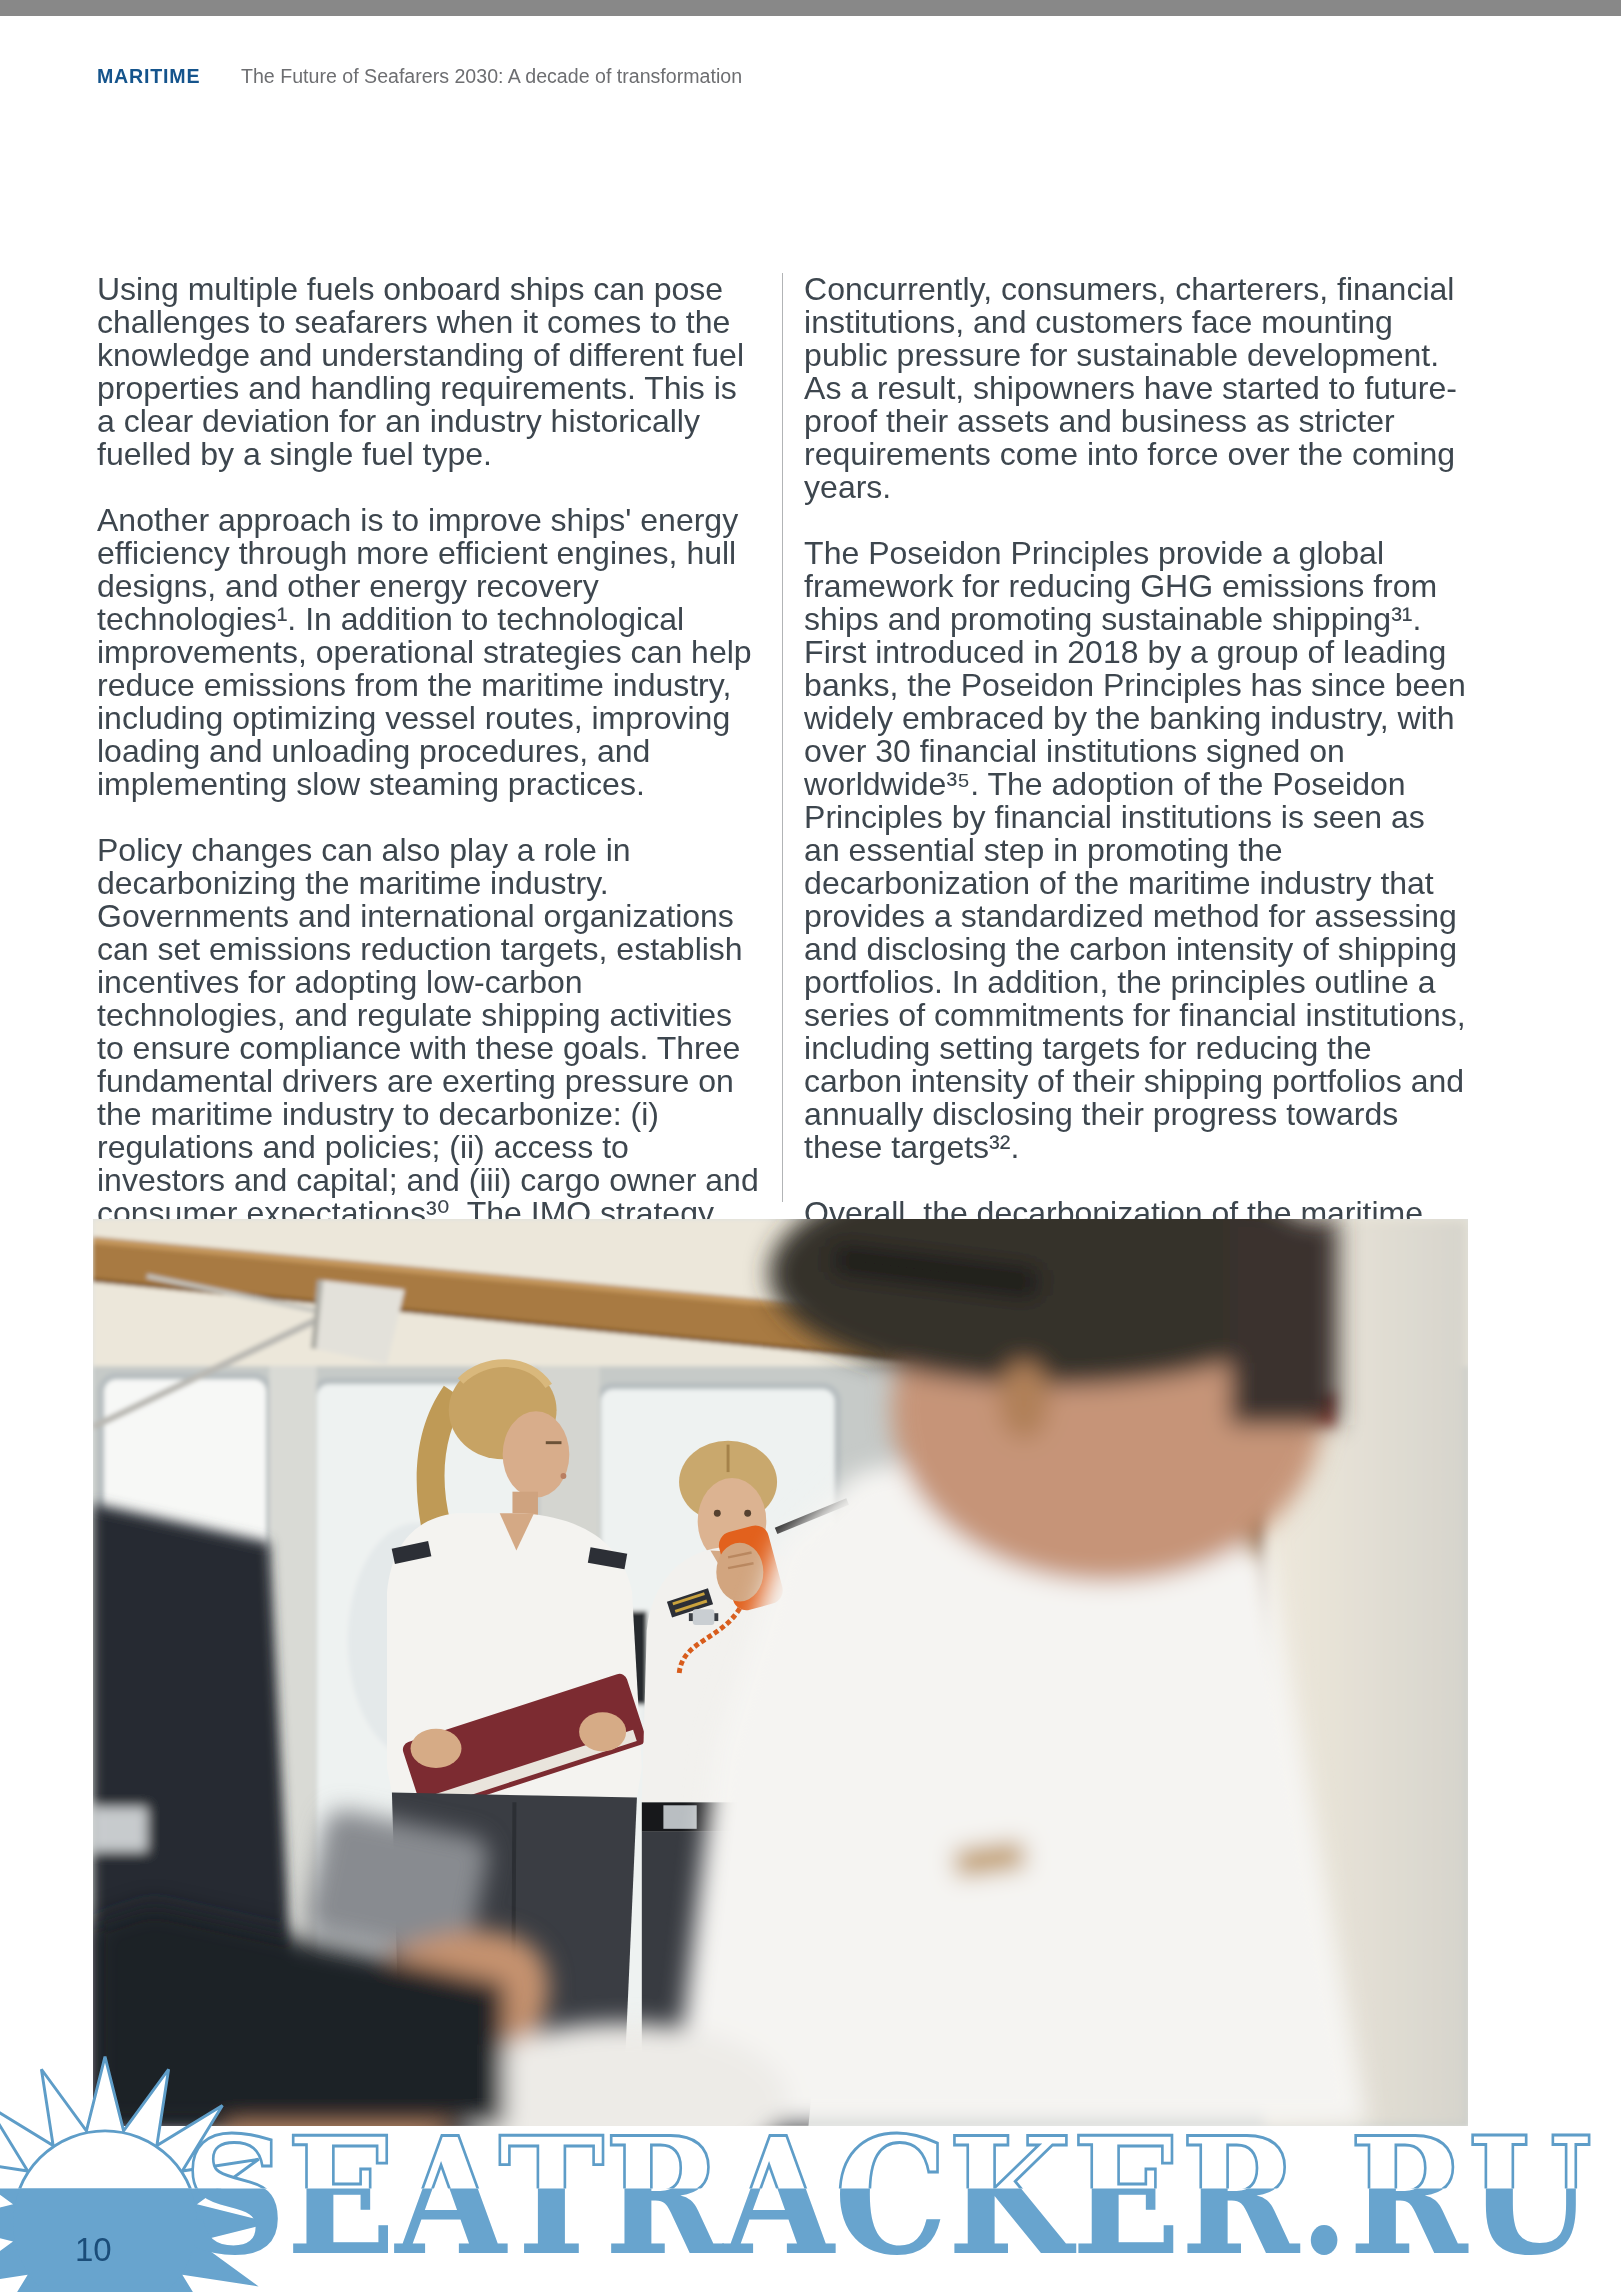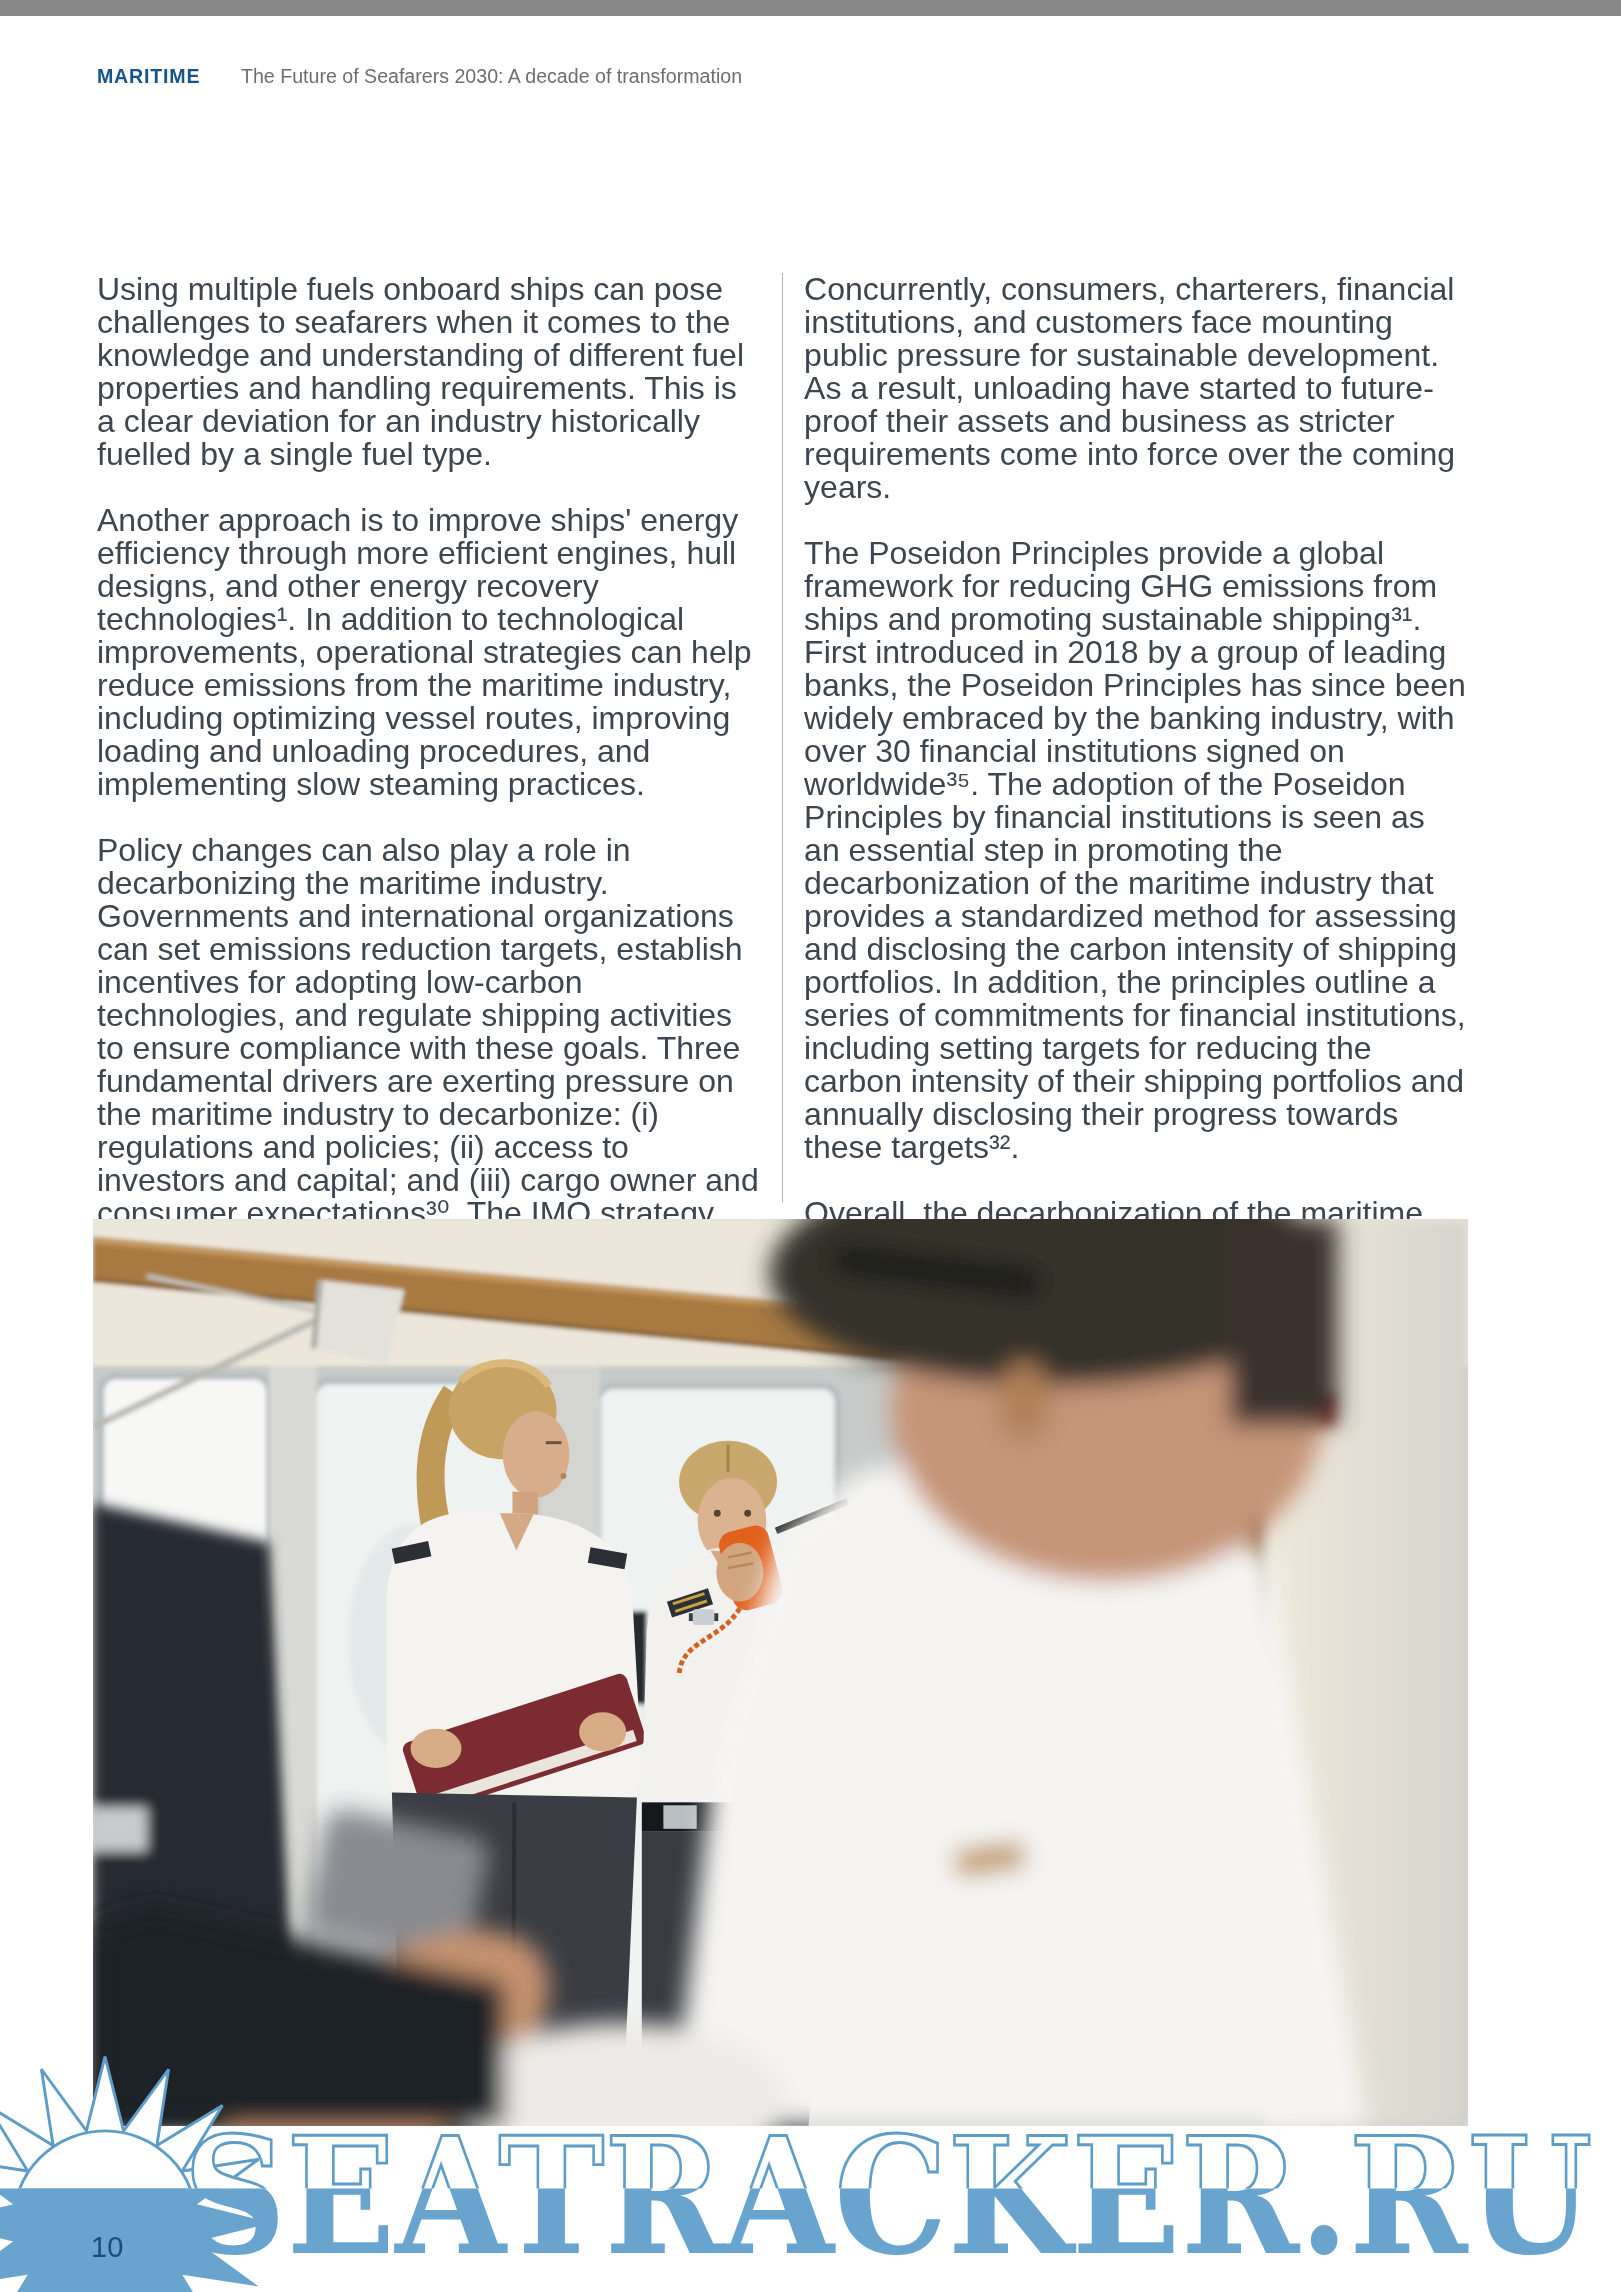--- a/index.html
+++ b/index.html
@@ -37,41 +37,41 @@
   .watermark{
     position:absolute; left:0; top:2019px; width:1621px; height:273px; z-index:5;
     pointer-events:none;
   }
   .wm-text{
     font-family:"DejaVu Serif","Liberation Serif",serif;
     font-weight:bold;
   }
   
   .page-number{
-    position:absolute; left:91px; top:2215px; z-index:7;
-    font-size:29px; color:#1b4d79;
+    position:absolute; left:75px; top:2215px; z-index:7;
+    font-size:33px; color:#1b4d79;
   }
 </style>
 </head>
 <body>
 
 <div class="page">
 
   <div class="brand">MARITIME</div>
   <div class="doc-title">The Future of Seafarers 2030: A decade of transformation</div>
 
   <div class="cols">
     <div class="col">
       <p>Using multiple fuels onboard ships can pose challenges to seafarers when it comes to the knowledge and understanding of different fuel properties and handling requirements. This is a clear deviation for an industry historically fuelled by a single fuel type.</p>
       <p>Another approach is to improve ships' energy efficiency through more efficient engines, hull designs, and other energy recovery technologies¹. In addition to technological improvements, operational strategies can help reduce emissions from the maritime industry, including optimizing vessel routes, improving loading and unloading procedures, and implementing slow steaming practices.</p>
       <p>Policy changes can also play a role in decarbonizing the maritime industry. Governments and international organizations can set emissions reduction targets, establish incentives for adopting low-carbon technologies, and regulate shipping activities to ensure compliance with these goals. Three fundamental drivers are exerting pressure on the maritime industry to decarbonize: (i) regulations and policies; (ii) access to investors and capital; and (iii) cargo owner and consumer expectations³⁰. The IMO strategy for reducing GHG emissions has set a decarbonization trajectory established on a calculated baseline of 2008 emission levels (energy efficiency, carbon intensity etc.), with developing national regulations likely to result in further cuts¹.</p>
     </div>
     <div class="divider"></div>
     <div class="col">
-      <p>Concurrently, consumers, charterers, financial institutions, and customers face mounting public pressure for sustainable development. As a result, unloading have started to future-proof their assets and business as stricter requirements come into force over the coming years.</p>
+      <p>Concurrently, consumers, charterers, financial institutions, and customers face mounting public pressure for sustainable development. As a result, shipowners have started to future-proof their assets and business as stricter requirements come into force over the coming years.</p>
       <p>The Poseidon Principles provide a global framework for reducing GHG emissions from ships and promoting sustainable shipping³¹. First introduced in 2018 by a group of leading banks, the Poseidon Principles has since been widely embraced by the banking industry, with over 30 financial institutions signed on worldwide³⁵. The adoption of the Poseidon Principles by financial institutions is seen as an essential step in promoting the decarbonization of the maritime industry that provides a standardized method for assessing and disclosing the carbon intensity of shipping portfolios. In addition, the principles outline a series of commitments for financial institutions, including setting targets for reducing the carbon intensity of their shipping portfolios and annually disclosing their progress towards these targets³².</p>
       <p>Overall, the decarbonization of the maritime industry will require a combination of technological innovation, operational improvements, and policy changes to reduce emissions and mitigate the impacts of climate change effectively while ensuring that seafarers are well-equipped to operate vessels safely and effectively.</p>
     </div>
   </div>
 
   <div class="photo">
     <svg width="1375" height="907" viewBox="0 0 1403 925" xmlns="http://www.w3.org/2000/svg">
       <defs>
         <filter id="f2" x="-20%" y="-20%" width="140%" height="140%">
             <feGaussianBlur stdDeviation="2"></feGaussianBlur>

